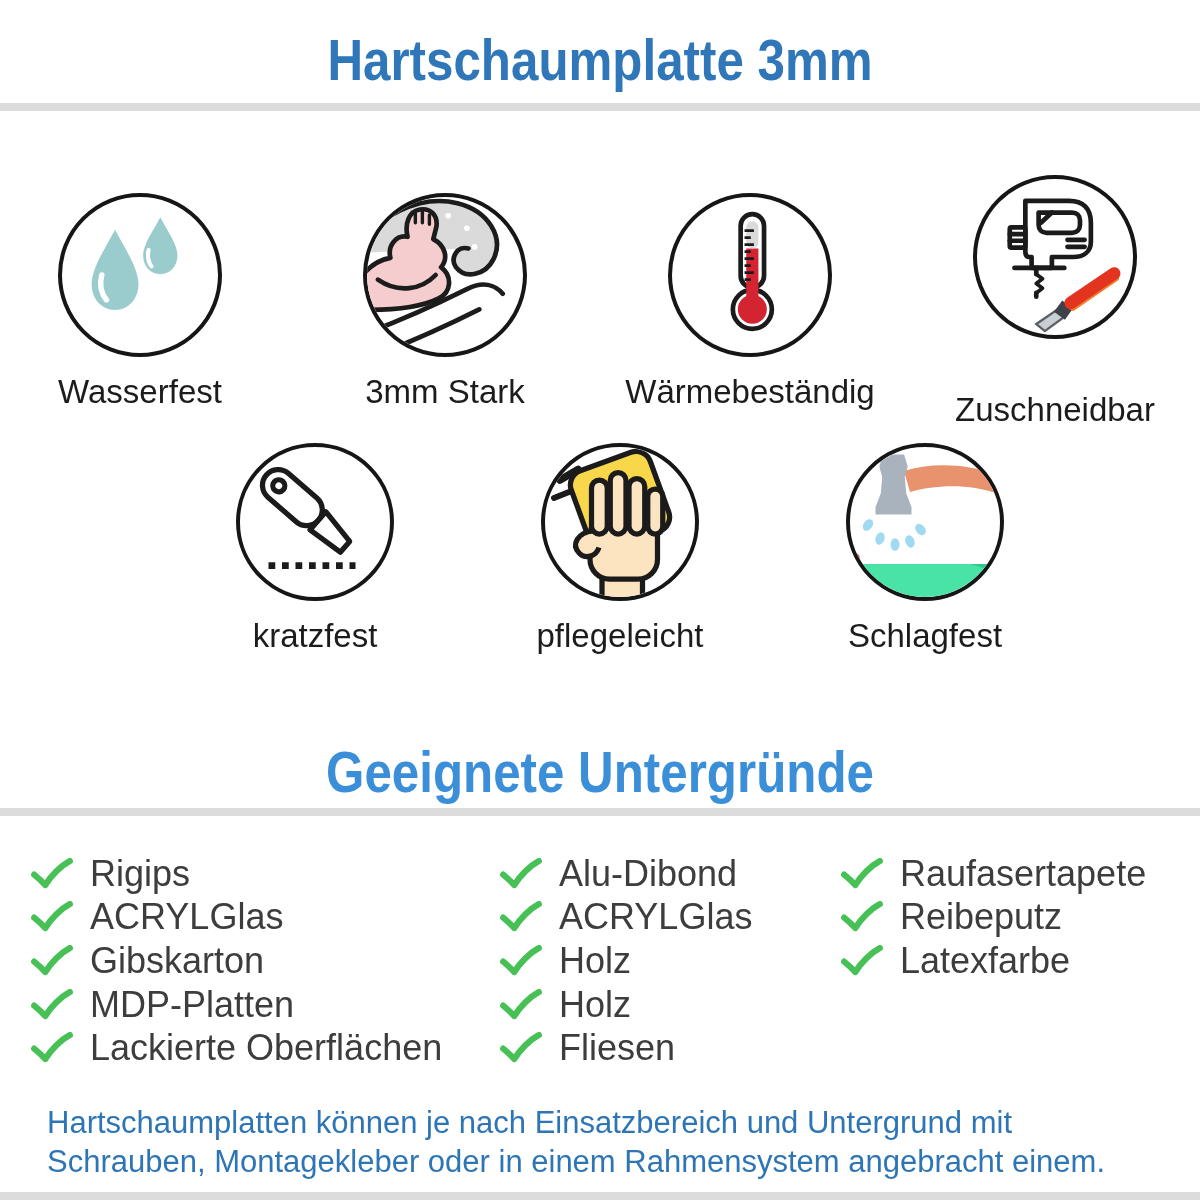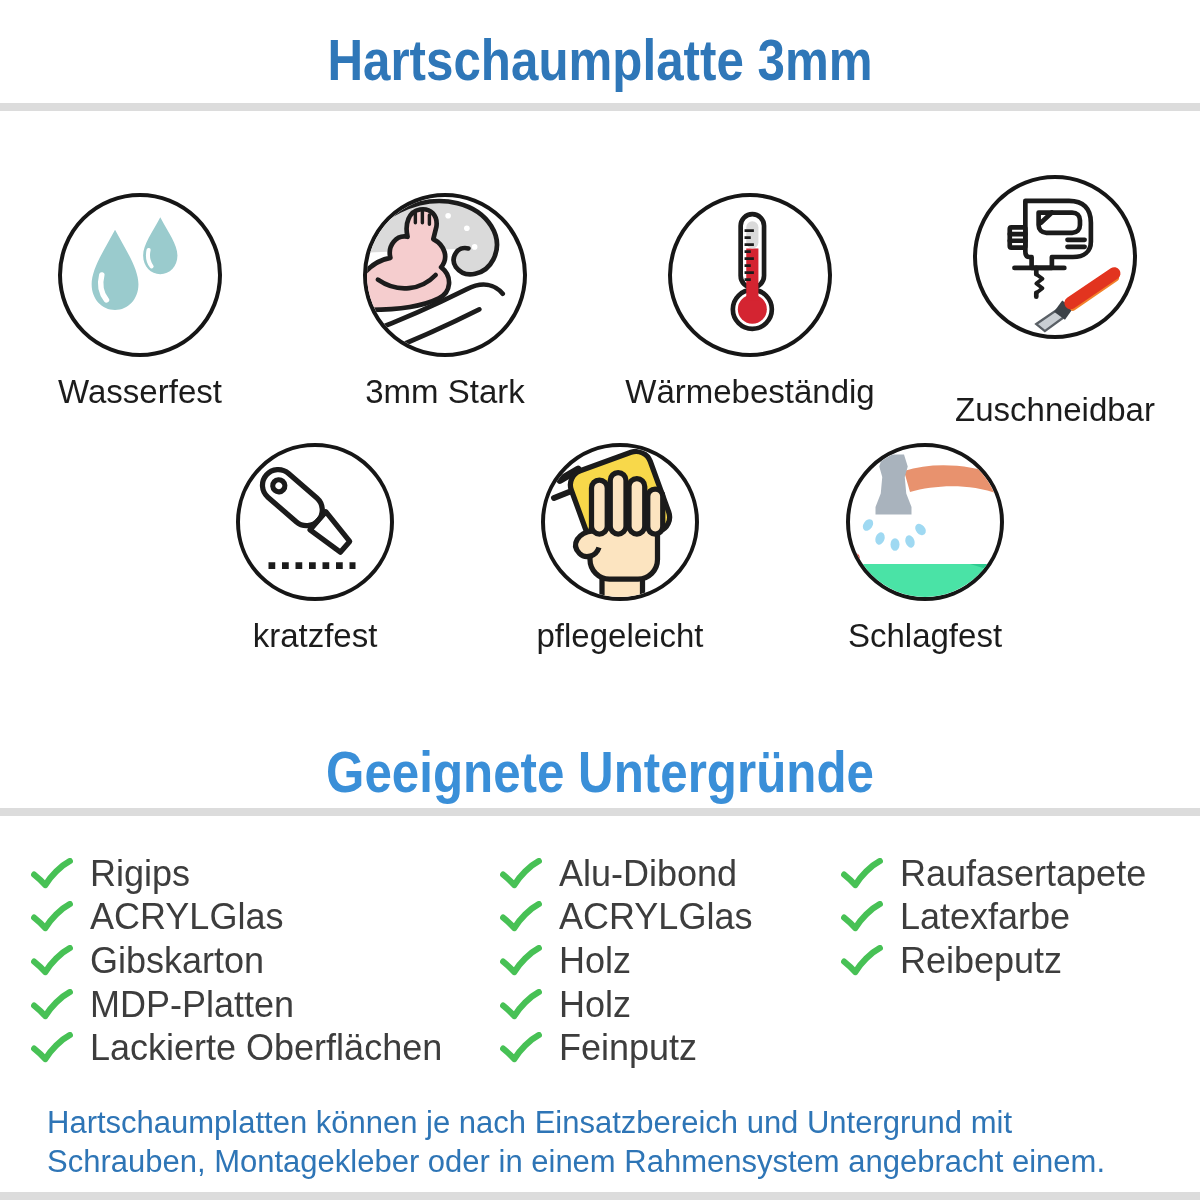--- a/index.html
+++ b/index.html
@@ -259,42 +259,42 @@
       <li>
           <svg viewBox="0 0 34 26" width="42" height="32">
             <path d="M2.5 13.5 C5 15.5 8.5 18.5 11.5 22 C16 14.5 24 6.5 31.5 2.5" fill="none" stroke-width="5" stroke-linecap="round" stroke-linejoin="round"></path>
           </svg>
           <span>Holz</span>
         </li>
       <li>
           <svg viewBox="0 0 34 26" width="42" height="32">
             <path d="M2.5 13.5 C5 15.5 8.5 18.5 11.5 22 C16 14.5 24 6.5 31.5 2.5" fill="none" stroke-width="5" stroke-linecap="round" stroke-linejoin="round"></path>
           </svg>
-          <span>Feinputz</span>
+          <span>Fliesen</span>
         </li>
     </ul>
 
     <ul class="check-col c3">
       <li>
           <svg viewBox="0 0 34 26" width="42" height="32">
             <path d="M2.5 13.5 C5 15.5 8.5 18.5 11.5 22 C16 14.5 24 6.5 31.5 2.5" fill="none" stroke-width="5" stroke-linecap="round" stroke-linejoin="round"></path>
           </svg>
           <span>Raufasertapete</span>
         </li>
       <li>
           <svg viewBox="0 0 34 26" width="42" height="32">
             <path d="M2.5 13.5 C5 15.5 8.5 18.5 11.5 22 C16 14.5 24 6.5 31.5 2.5" fill="none" stroke-width="5" stroke-linecap="round" stroke-linejoin="round"></path>
           </svg>
+          <span>Reibeputz</span>
+        </li>
+      <li>
+          <svg viewBox="0 0 34 26" width="42" height="32">
+            <path d="M2.5 13.5 C5 15.5 8.5 18.5 11.5 22 C16 14.5 24 6.5 31.5 2.5" fill="none" stroke-width="5" stroke-linecap="round" stroke-linejoin="round"></path>
+          </svg>
           <span>Latexfarbe</span>
-        </li>
-      <li>
-          <svg viewBox="0 0 34 26" width="42" height="32">
-            <path d="M2.5 13.5 C5 15.5 8.5 18.5 11.5 22 C16 14.5 24 6.5 31.5 2.5" fill="none" stroke-width="5" stroke-linecap="round" stroke-linejoin="round"></path>
-          </svg>
-          <span>Reibeputz</span>
         </li>
     </ul>
   </div>
 
   <div class="footer-note">
     <div>Hartschaumplatten können je nach Einsatzbereich und Untergrund mit</div>
     <div>Schrauben, Montagekleber oder in einem Rahmensystem angebracht einem.</div>
   </div>
 
   <div class="divider d3"></div>

